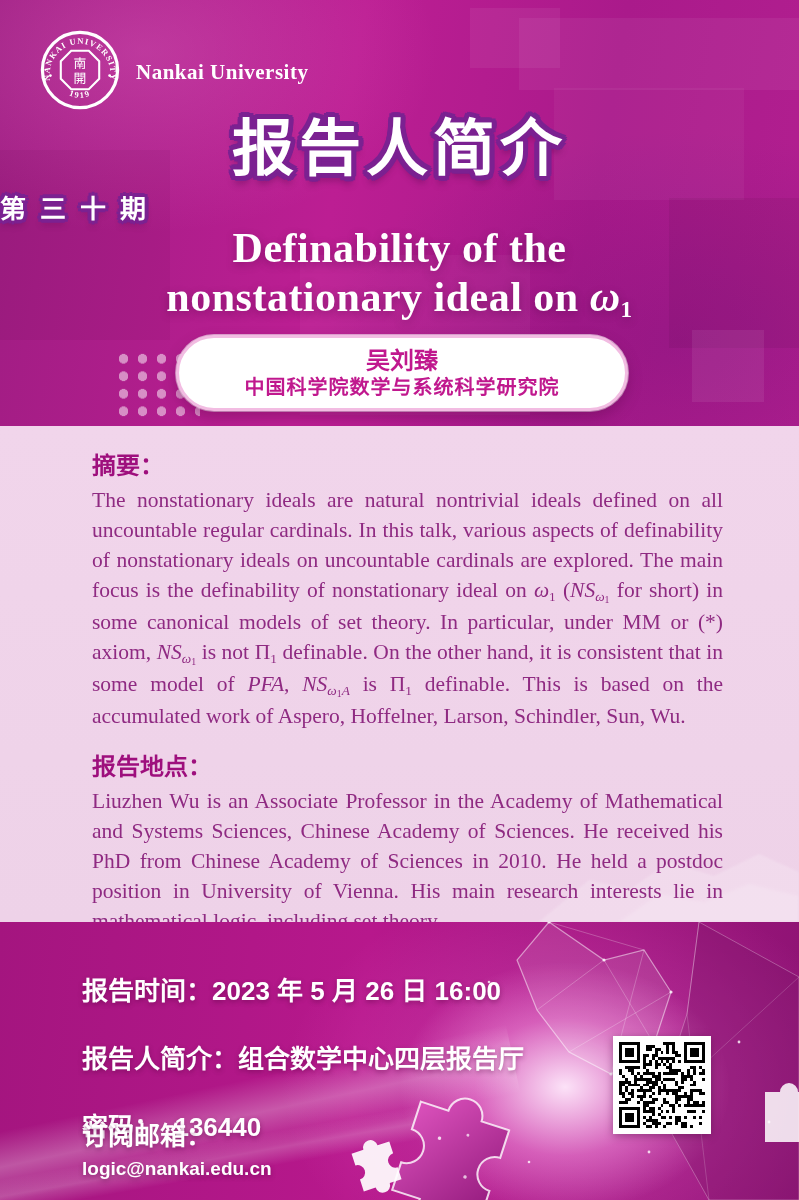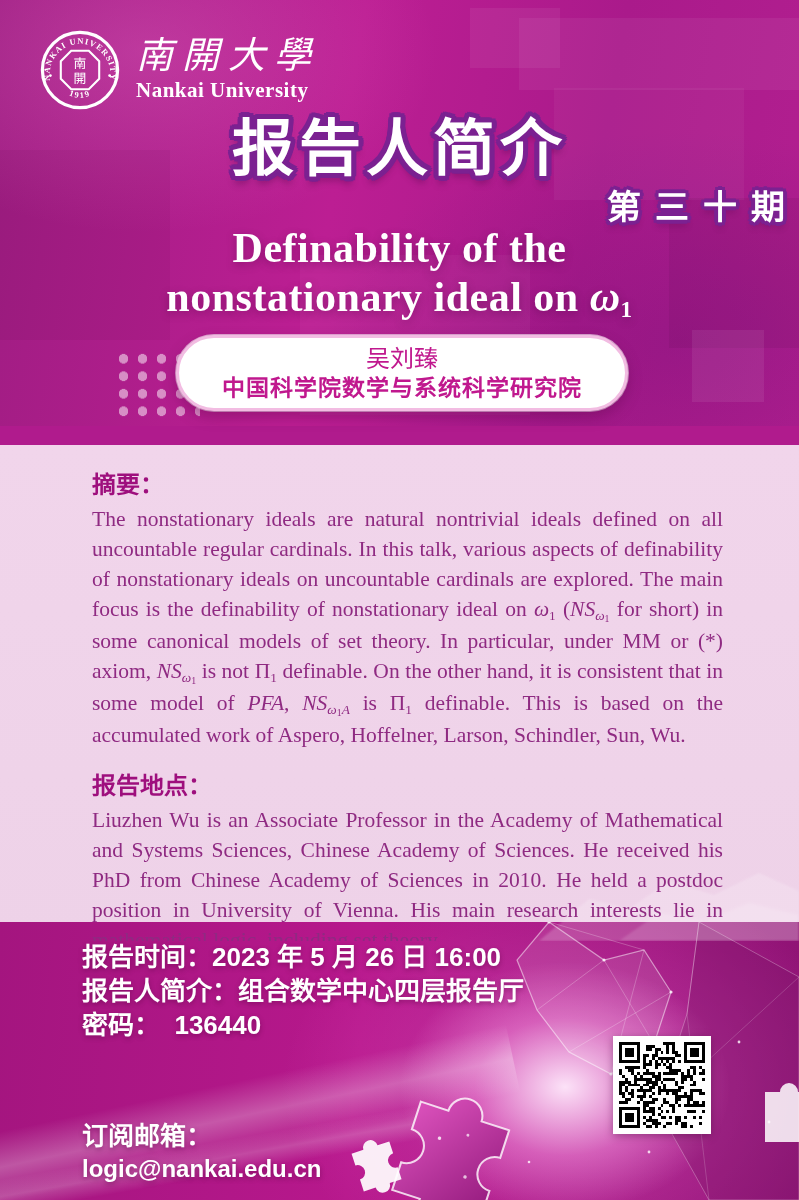--- a/index.html
+++ b/index.html
@@ -34,41 +34,41 @@
      -4px -4px 0 #7b2191,4px -4px 0 #7b2191,-4px 4px 0 #7b2191,4px 4px 0 #7b2191,
      -2px -5px 0 #7b2191,2px 5px 0 #7b2191,-5px 2px 0 #7b2191,5px -2px 0 #7b2191,
      0 8px 7px rgba(60,0,60,.35);}
   .outline-sm{color:#fff;
     text-shadow:
      -4px 0 0 #7b2191,4px 0 0 #7b2191,0 -4px 0 #7b2191,0 4px 0 #7b2191,
      -3px -3px 0 #7b2191,3px -3px 0 #7b2191,-3px 3px 0 #7b2191,3px 3px 0 #7b2191,
      0 6px 6px rgba(60,0,60,.3);}
   .series-title{position:absolute;left:0;top:98px;width:100%;text-align:center;
     font-size:62px;font-weight:bold;letter-spacing:5px;}
-  .series-issue{position:absolute;left:0;top:180px;width:100%;text-align:right;
-    font-size:34px;font-weight:bold;letter-spacing:14px;}
+  .series-issue{position:absolute;left:0;top:188px;width:100%;text-align:left;
+    font-size:26px;font-weight:bold;letter-spacing:14px;}
   .talk-title{position:absolute;left:0;top:224px;width:100%;text-align:center;color:#fff;
     font-family:Liberation Serif, serif;font-weight:bold;font-size:42px;line-height:1.16;
     letter-spacing:.5px;text-shadow:0 3px 8px rgba(70,0,60,.35);}
   .talk-title .seg-i{font-style:italic;font-weight:bold;}
   .talk-title .seg-sub{font-size:.55em;vertical-align:-.25em;font-style:normal;}
 
   .dots{position:absolute;left:112px;top:348px;width:88px;height:70px;
     background-image:radial-gradient(circle,rgba(255,255,255,.5) 4.5px,rgba(255,255,255,0) 5px);
     background-size:19px 17.5px;background-position:2px 2px;}
   .speaker-pill{position:absolute;left:176px;top:335px;width:452px;height:76px;background:#fff;
     border:3px solid #f2bce2;border-radius:42px;box-sizing:border-box;
     box-shadow:0 6px 14px rgba(90,5,70,.35),0 0 0 1px rgba(255,255,255,.6);
     display:flex;flex-direction:column;justify-content:center;align-items:center;line-height:1.22;}
-  .speaker-name{color:#c0188e;font-size:24px;font-weight:normal;}
-  .speaker-affil{color:#c0188e;font-size:23px;font-weight:bold;letter-spacing:1px;}
+  .speaker-name{color:#c0188e;font-size:24px;font-weight:bold;}
+  .speaker-affil{color:#c0188e;font-size:20px;font-weight:bold;letter-spacing:1px;}
 
   
   .mid-section{position:absolute;left:0;top:426px;width:799px;height:496px;
-    background:linear-gradient(180deg,#f1d5eb 0%,#eed2e8 100%);overflow:hidden;margin-top:19px;}
+    background:linear-gradient(180deg,#f1d5eb 0%,#eed2e8 100%);overflow:hidden;}
   .mid-inner{position:relative;padding:20px 76px 0 92px;z-index:2;}
   .sec-heading{font-size:24px;font-weight:bold;color:#9e0f7d;margin-bottom:4px;}
   .serif-text{font-family:"Liberation Serif",serif;font-size:21.5px;line-height:1.4;
     text-align:justify;color:#8f2a82;}
   .bio-h{margin-top:16px;}
   .seg-i{font-style:italic;}
   .seg-sub{font-size:.62em;vertical-align:-.28em;}
   .seg-isub{font-size:.62em;vertical-align:-.28em;font-style:italic;}
   .seg-subsub{font-size:.46em;vertical-align:-.6em;}
   .ghost-hand{position:absolute;right:0;bottom:0;z-index:1;opacity:.55;filter:blur(1px);}
@@ -81,24 +81,24 @@
   .glow{position:absolute;left:400px;top:40px;width:330px;height:250px;
     background:radial-gradient(closest-side,rgba(255,235,252,.95),rgba(255,170,235,.4) 55%,rgba(255,170,235,0));}
   .streak{position:absolute;left:-120px;top:168px;width:640px;height:70px;transform:rotate(-12deg);
     background:linear-gradient(180deg,rgba(255,255,255,0),rgba(255,255,255,.28) 50%,rgba(255,255,255,0));}
   .streak2{position:absolute;left:-80px;top:226px;width:520px;height:34px;transform:rotate(-10deg);
     background:linear-gradient(180deg,rgba(255,255,255,0),rgba(255,255,255,.22) 50%,rgba(255,255,255,0));}
   .mesh{position:absolute;right:0;top:0;}
   .puzzles{position:absolute;left:330px;top:90px;}
   .info-block{position:absolute;left:82px;top:18px;z-index:5;}
   .info-line{font-size:26px;font-weight:bold;line-height:34px;white-space:pre-wrap;
-    text-shadow:0 2px 5px rgba(80,0,60,.45);}
+    text-shadow:0 2px 5px rgba(80,0,60,.45);margin-top:34px;}
   .subscribe-block{position:absolute;left:82px;top:198px;z-index:5;}
   .subscribe-label{font-size:26px;font-weight:bold;line-height:32px;text-shadow:0 2px 5px rgba(80,0,60,.45);}
-  .subscribe-email{font-size:24px;font-weight:bold;line-height:34px;text-shadow:0 2px 5px rgba(80,0,60,.45);}
+  .subscribe-email{font-size:19px;font-weight:bold;line-height:34px;text-shadow:0 2px 5px rgba(80,0,60,.45);}
   .qr{position:absolute;left:613px;top:114px;width:98px;height:98px;background:#fff;
     padding:6px;box-sizing:border-box;z-index:6;box-shadow:0 2px 8px rgba(60,0,50,.4);}
   .qr svg{width:100%;height:100%;display:block;shape-rendering:crispEdges;}
   .corner-piece{position:absolute;right:-26px;top:140px;width:70px;height:80px;z-index:4;}
 </style>
 </head>
 <body>
 
 <div class="poster">
 
@@ -124,21 +124,20 @@
         <text fill="#fff" font-size="10.5" font-family="Liberation Serif,serif" font-weight="bold" letter-spacing="2">
           <textPath href="#arcB" startOffset="50%" text-anchor="middle">1919</textPath>
         </text>
         <circle cx="13" cy="57" r="1.7" fill="#fff"></circle>
         <circle cx="87" cy="57" r="1.7" fill="#fff"></circle>
         <polygon points="39,26 61,26 74,39 74,61 61,74 39,74 26,61 26,39" fill="none" stroke="#fff" stroke-width="2.6"></polygon>
         <text x="50" y="47" fill="#fff" font-size="16" text-anchor="middle" font-family="DejaVu Sans,sans-serif">南</text>
         <text x="50" y="66" fill="#fff" font-size="16" text-anchor="middle" font-family="DejaVu Sans,sans-serif">開</text>
       </svg>
       <div>
-        <div class="calligraphy">南開大學</div>
         <div class="name-en">Nankai University</div>
       </div>
     </div>
 
     <div class="series-title outline">报告人简介</div>
     <div class="series-issue outline-sm">第三十期</div>
 
     <div class="talk-title">
       <div>Definability of the</div>
       <div><span class="seg-n">nonstationary ideal on </span><span class="seg-i">ω</span><span class="seg-sub">1</span></div>

